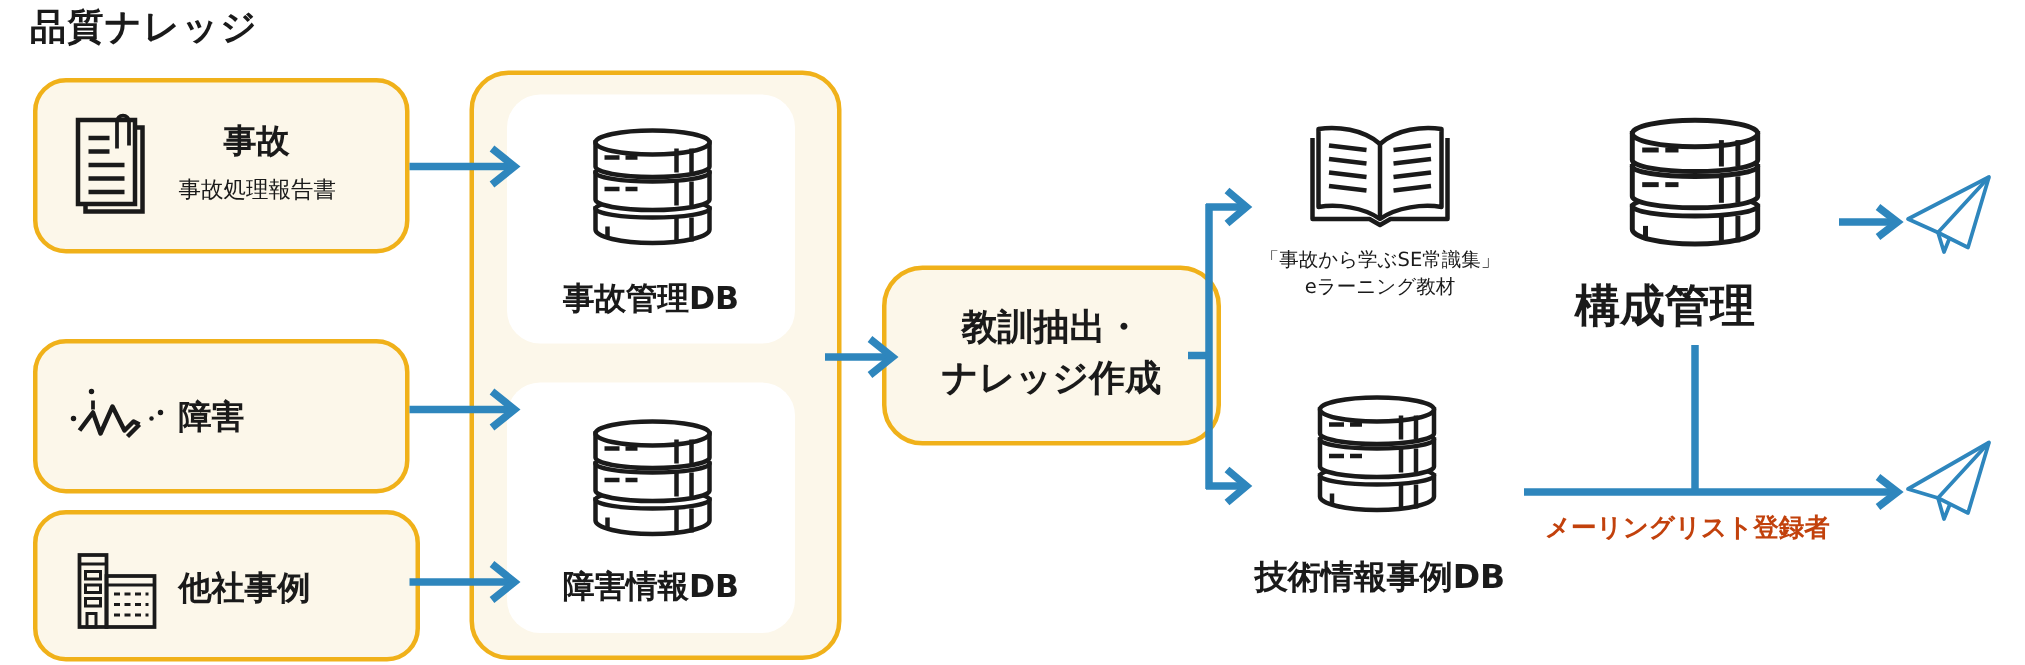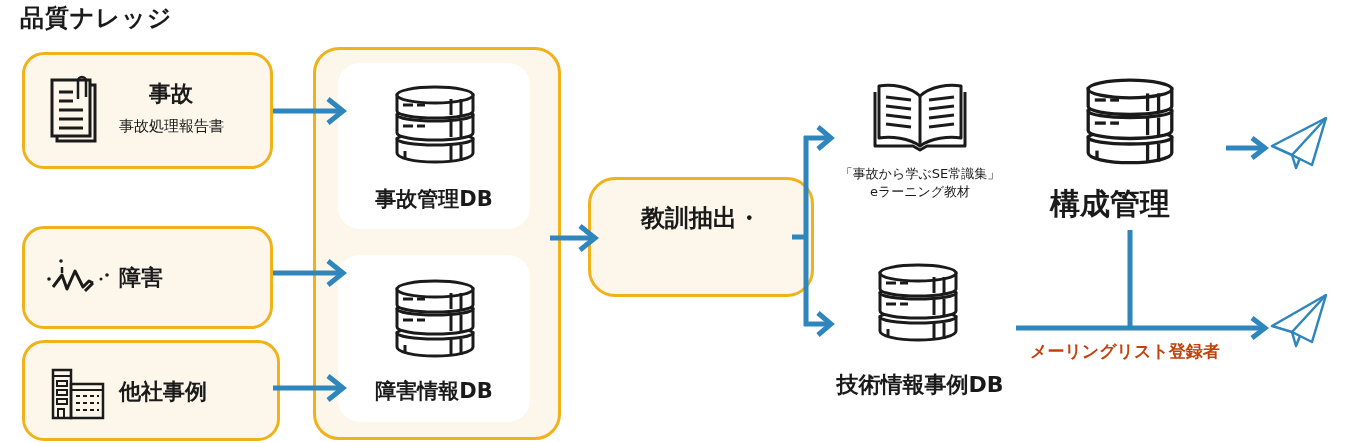--- a/index.html
+++ b/index.html
@@ -118,20 +118,21 @@
           <line x1="66" y1="60" x2="66" y2="76"></line>
         <line x1="10" y1="66" x2="10" y2="74"></line>
       </g>
     </svg>
     <div class="abs lbl-md" style="left:0; right:0; top:122px; text-align:center; font-size:21px;">障害情報DB</div>
   </div>
 </div>
 
 <div class="center-box">
   <div class="center-text" style="top:22px;">教訓抽出・</div>
+  <div class="center-text" style="top:56px;">ナレッジ作成</div>
 </div>
 
 <svg class="overlay" width="1350" height="443">
   <g stroke="#2e86bd" stroke-width="5" fill="none">
     <line x1="273" y1="111" x2="340" y2="111"></line>
     <polyline points="328,99 343,111 328,123" stroke-width="5"></polyline>
     <line x1="273" y1="273" x2="340" y2="273"></line>
     <polyline points="328,261 343,273 328,285" stroke-width="5"></polyline>
     <line x1="273" y1="388" x2="340" y2="388"></line>
     <polyline points="328,376 343,388 328,400" stroke-width="5"></polyline>

